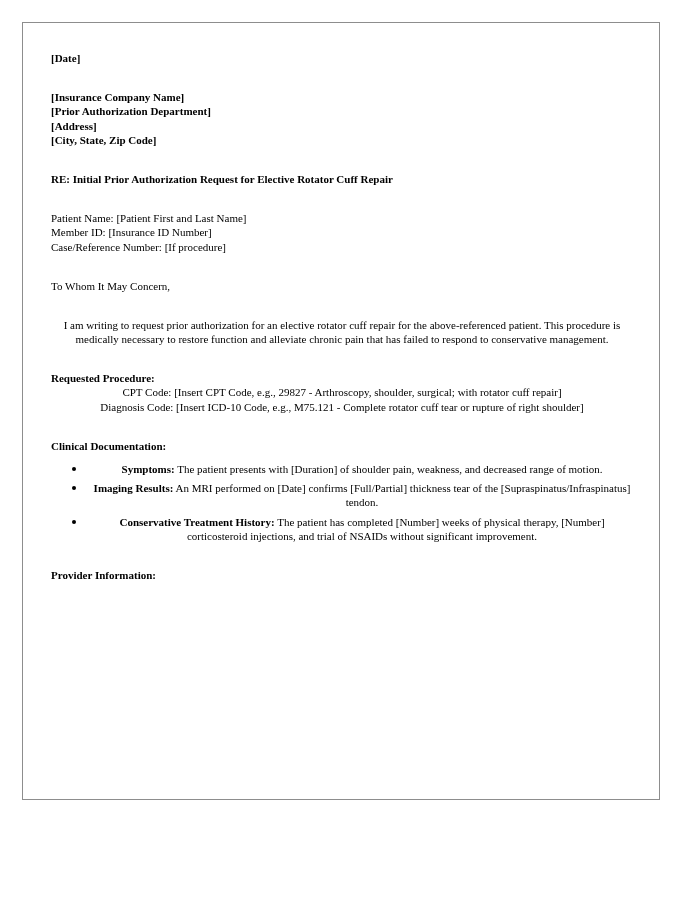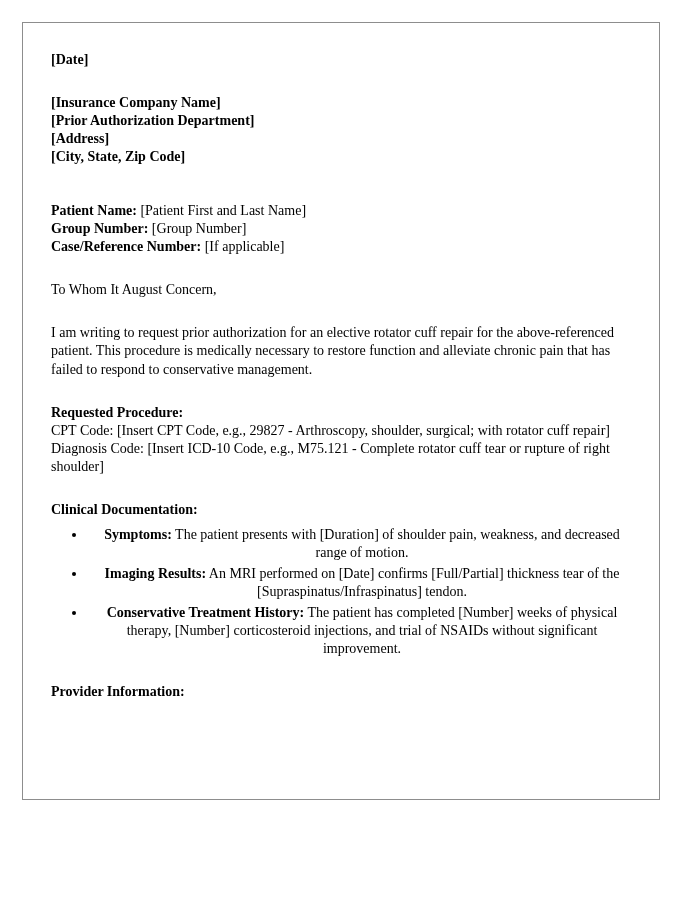--- a/index.html
+++ b/index.html
@@ -27,55 +27,55 @@
     top: 22px;
     width: 638px;
     height: 778px;
     border: 1px solid #8d8d8d;
     background: #ffffff;
     box-sizing: border-box;
     overflow: hidden;
   }
   .content {
     padding: 28px 26px 0 28px;
-    font-size: 14px;
+    font-size: 11px;
     line-height: 1.29;
   }
   .b {
     font-weight: bold;
   }
   .blk {
     margin: 0 0 14px 0;
   }
   .blk.tight {
     margin-bottom: 0;
   }
   .line {
     margin: 0;
     white-space: normal;
   }
   .gap-sm { height: 11px; }
   .para {
     margin: 0;
-    text-align: left;
+    text-align: center;
   }
   ul.bullets {
     margin: 6px 0 0 0;
     padding-left: 36px;
     list-style-type: disc;
   }
   ul.bullets li {
     margin: 0 0 2px 0;
     padding-left: 4px;
     text-align: center;
   }
   ul.bullets li::marker {
     font-size: 15px;
   }
-  .kv .b { font-weight: bold; }
+  .kv .b { font-weight: normal; }
 </style>
 </head>
 <body>
 
 <div class="page">
   <div class="sheet">
     <div class="content">
 
       <div class="blk">
         <p class="line b">[Date]</p>
@@ -85,33 +85,36 @@
 
       <div class="blk">
         <p class="line b">[Insurance Company Name]</p>
         <p class="line b">[Prior Authorization Department]</p>
         <p class="line b">[Address]</p>
         <p class="line b">[City, State, Zip Code]</p>
       </div>
 
       <div class="gap-sm"></div>
 
+      <div class="blk">
+        <p class="line b">RE: Initial Prior Authorization Request for Elective Rotator Cuff Repair</p>
+      </div>
 
       <div class="gap-sm"></div>
 
       <div class="blk">
         <p class="line kv"><span class="b">Patient Name:</span> <span>[Patient First and Last Name]</span></p>
-        <p class="line kv"><span class="b">Group Number:</span> <span>[Group Number]</span></p>
-        <p class="line kv"><span class="b">Case/Reference Number:</span> <span>[If applicable]</span></p>
+        <p class="line kv"><span class="b">Member ID:</span> <span>[Insurance ID Number]</span></p>
+        <p class="line kv"><span class="b">Case/Reference Number:</span> <span>[If procedure]</span></p>
       </div>
 
       <div class="gap-sm"></div>
 
       <div class="blk">
-        <p class="line">To Whom It August Concern,</p>
+        <p class="line">To Whom It May Concern,</p>
       </div>
 
       <div class="gap-sm"></div>
 
       <div class="blk">
         <p class="para">I am writing to request prior authorization for an elective rotator cuff repair for the above-referenced patient. This procedure is medically necessary to restore function and alleviate chronic pain that has failed to respond to conservative management.</p>
       </div>
 
       <div class="gap-sm"></div>
 

